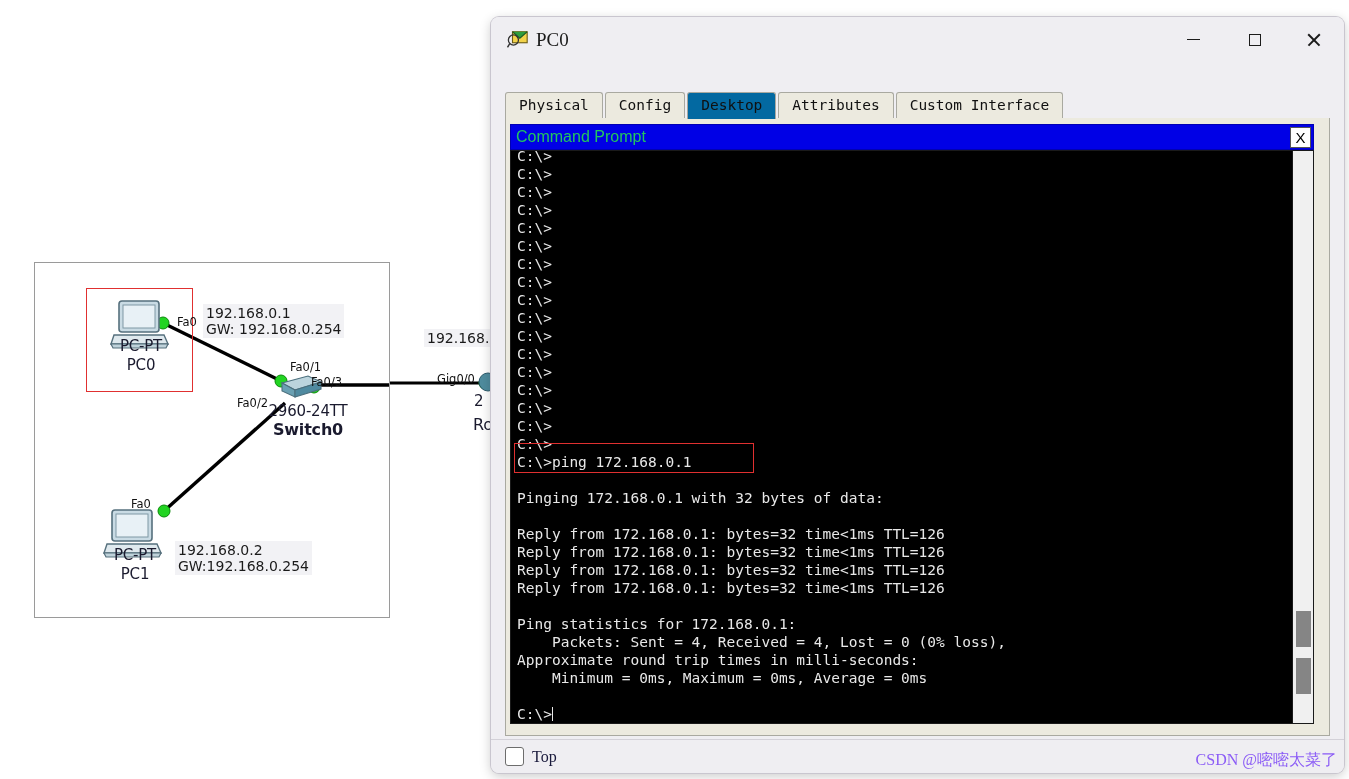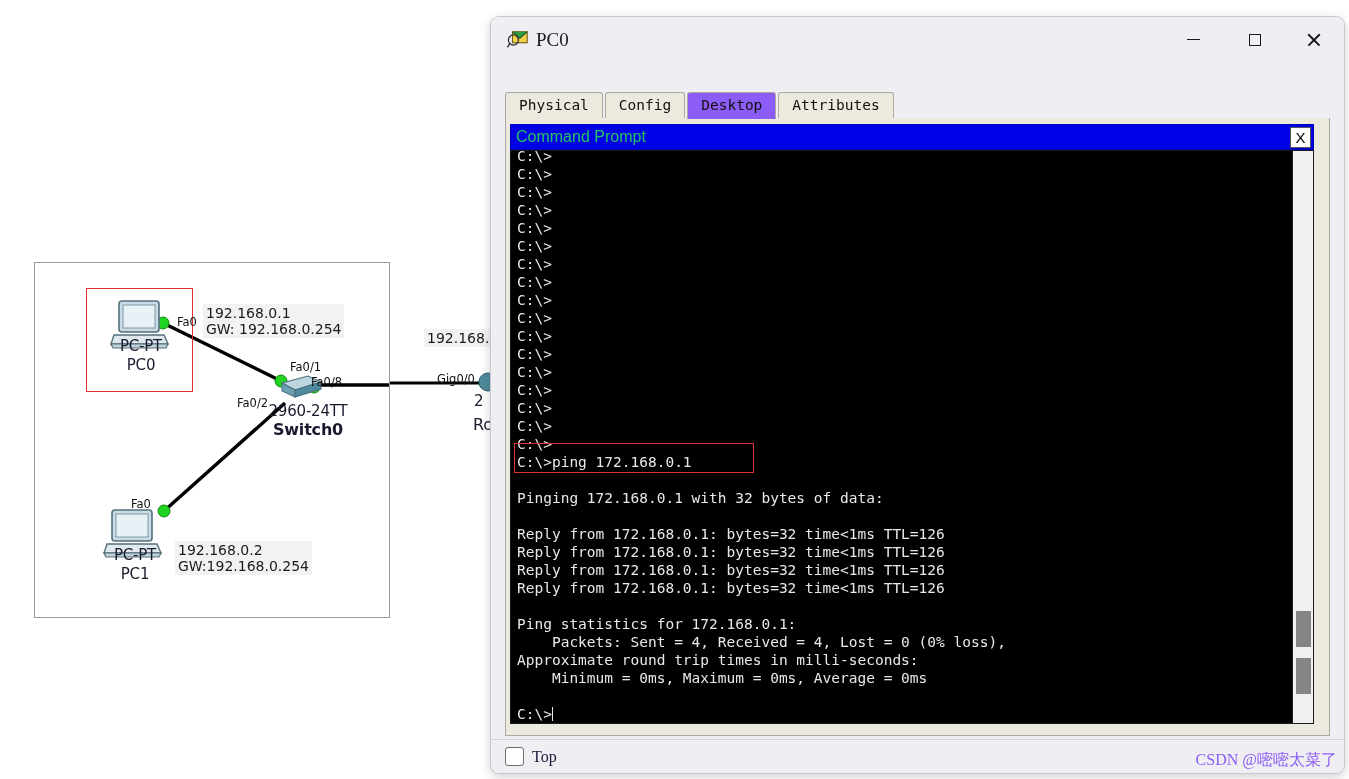--- a/index.html
+++ b/index.html
@@ -162,21 +162,21 @@
     background: #eceadf;
     border: 1px solid #a9a9a0;
     border-bottom: none;
     margin-right: 2px;
     border-radius: 3px 3px 0 0;
     cursor: pointer;
     box-sizing: border-box;
   }
 
   .tab.active {
-    background: #8b5cf6;
+    background: #0369a1;
     z-index: 3;
     height: 27px;
   }
 
   
   #content-panel {
     position: absolute;
     left: 14px;
     top: 101px;
     width: 825px;
@@ -387,21 +387,21 @@
         <div>GW: 192.168.0.254</div>
       </div>
 
       <svg style="position:absolute; left:243px; top:107px;" width="45" height="32">
         <path d="M4 13 L30 6 L43 12 L17 20 Z" fill="#bcd4dd" stroke="#4b6f7d" stroke-width="1.1"></path>
         <path d="M4 13 L17 20 L17 27 L4 21 Z" fill="#6aa0b2" stroke="#4b6f7d" stroke-width="1.1"></path>
         <path d="M17 20 L43 12 L43 19 L17 27 Z" fill="#4f8aa0" stroke="#4b6f7d" stroke-width="1.1"></path>
       </svg>
       <div class="port-label" style="left:255px; top:97px;">Fa0/1</div>
       <div class="port-label" style="left:202px; top:133px;">Fa0/2</div>
-      <div class="port-label" style="left:276px; top:112px;">Fa0/8</div>
+      <div class="port-label" style="left:276px; top:112px;">Fa0/3</div>
       <div class="node-label" style="left:221px; top:139px; width:104px;">2960-24TT</div>
       <div class="node-label" style="left:221px; top:158px; width:104px; font-size:16px;font-weight:bold;">Switch0</div>
 
       <svg style="position:absolute; left:68px; top:245px;" width="62" height="52">
         <rect x="9" y="2" width="40" height="31" rx="3" fill="#c9dbe4" stroke="#56707d" stroke-width="1.6"></rect>
         <rect x="13" y="6" width="32" height="23" fill="#e8f1f6" stroke="#7e98a4" stroke-width="1"></rect>
         <path d="M4 36 L54 36 L58 45 L1 45 Z" fill="#dfe9ee" stroke="#56707d" stroke-width="1.4"></path>
         <path d="M1 45 L58 45 L56 49 L3 49 Z" fill="#bfd2da" stroke="#56707d" stroke-width="1.2"></path>
       </svg>
       <div class="port-label" style="left:96px; top:234px;">Fa0</div>
@@ -443,20 +443,23 @@
       </div>
       <div class="tab">
         <span>Config</span>
       </div>
       <div class="tab active">
         <span>Desktop</span>
       </div>
       <div class="tab">
         <span>Attributes</span>
       </div>
+      <div class="tab">
+        <span>Custom Interface</span>
+      </div>
     </div>
 
     <div id="content-panel">
 
       <div id="cmd-window">
 
         <div id="cmd-titlebar">
           <div id="cmd-title">Command Prompt</div>
           <div id="cmd-close">X</div>
         </div>

